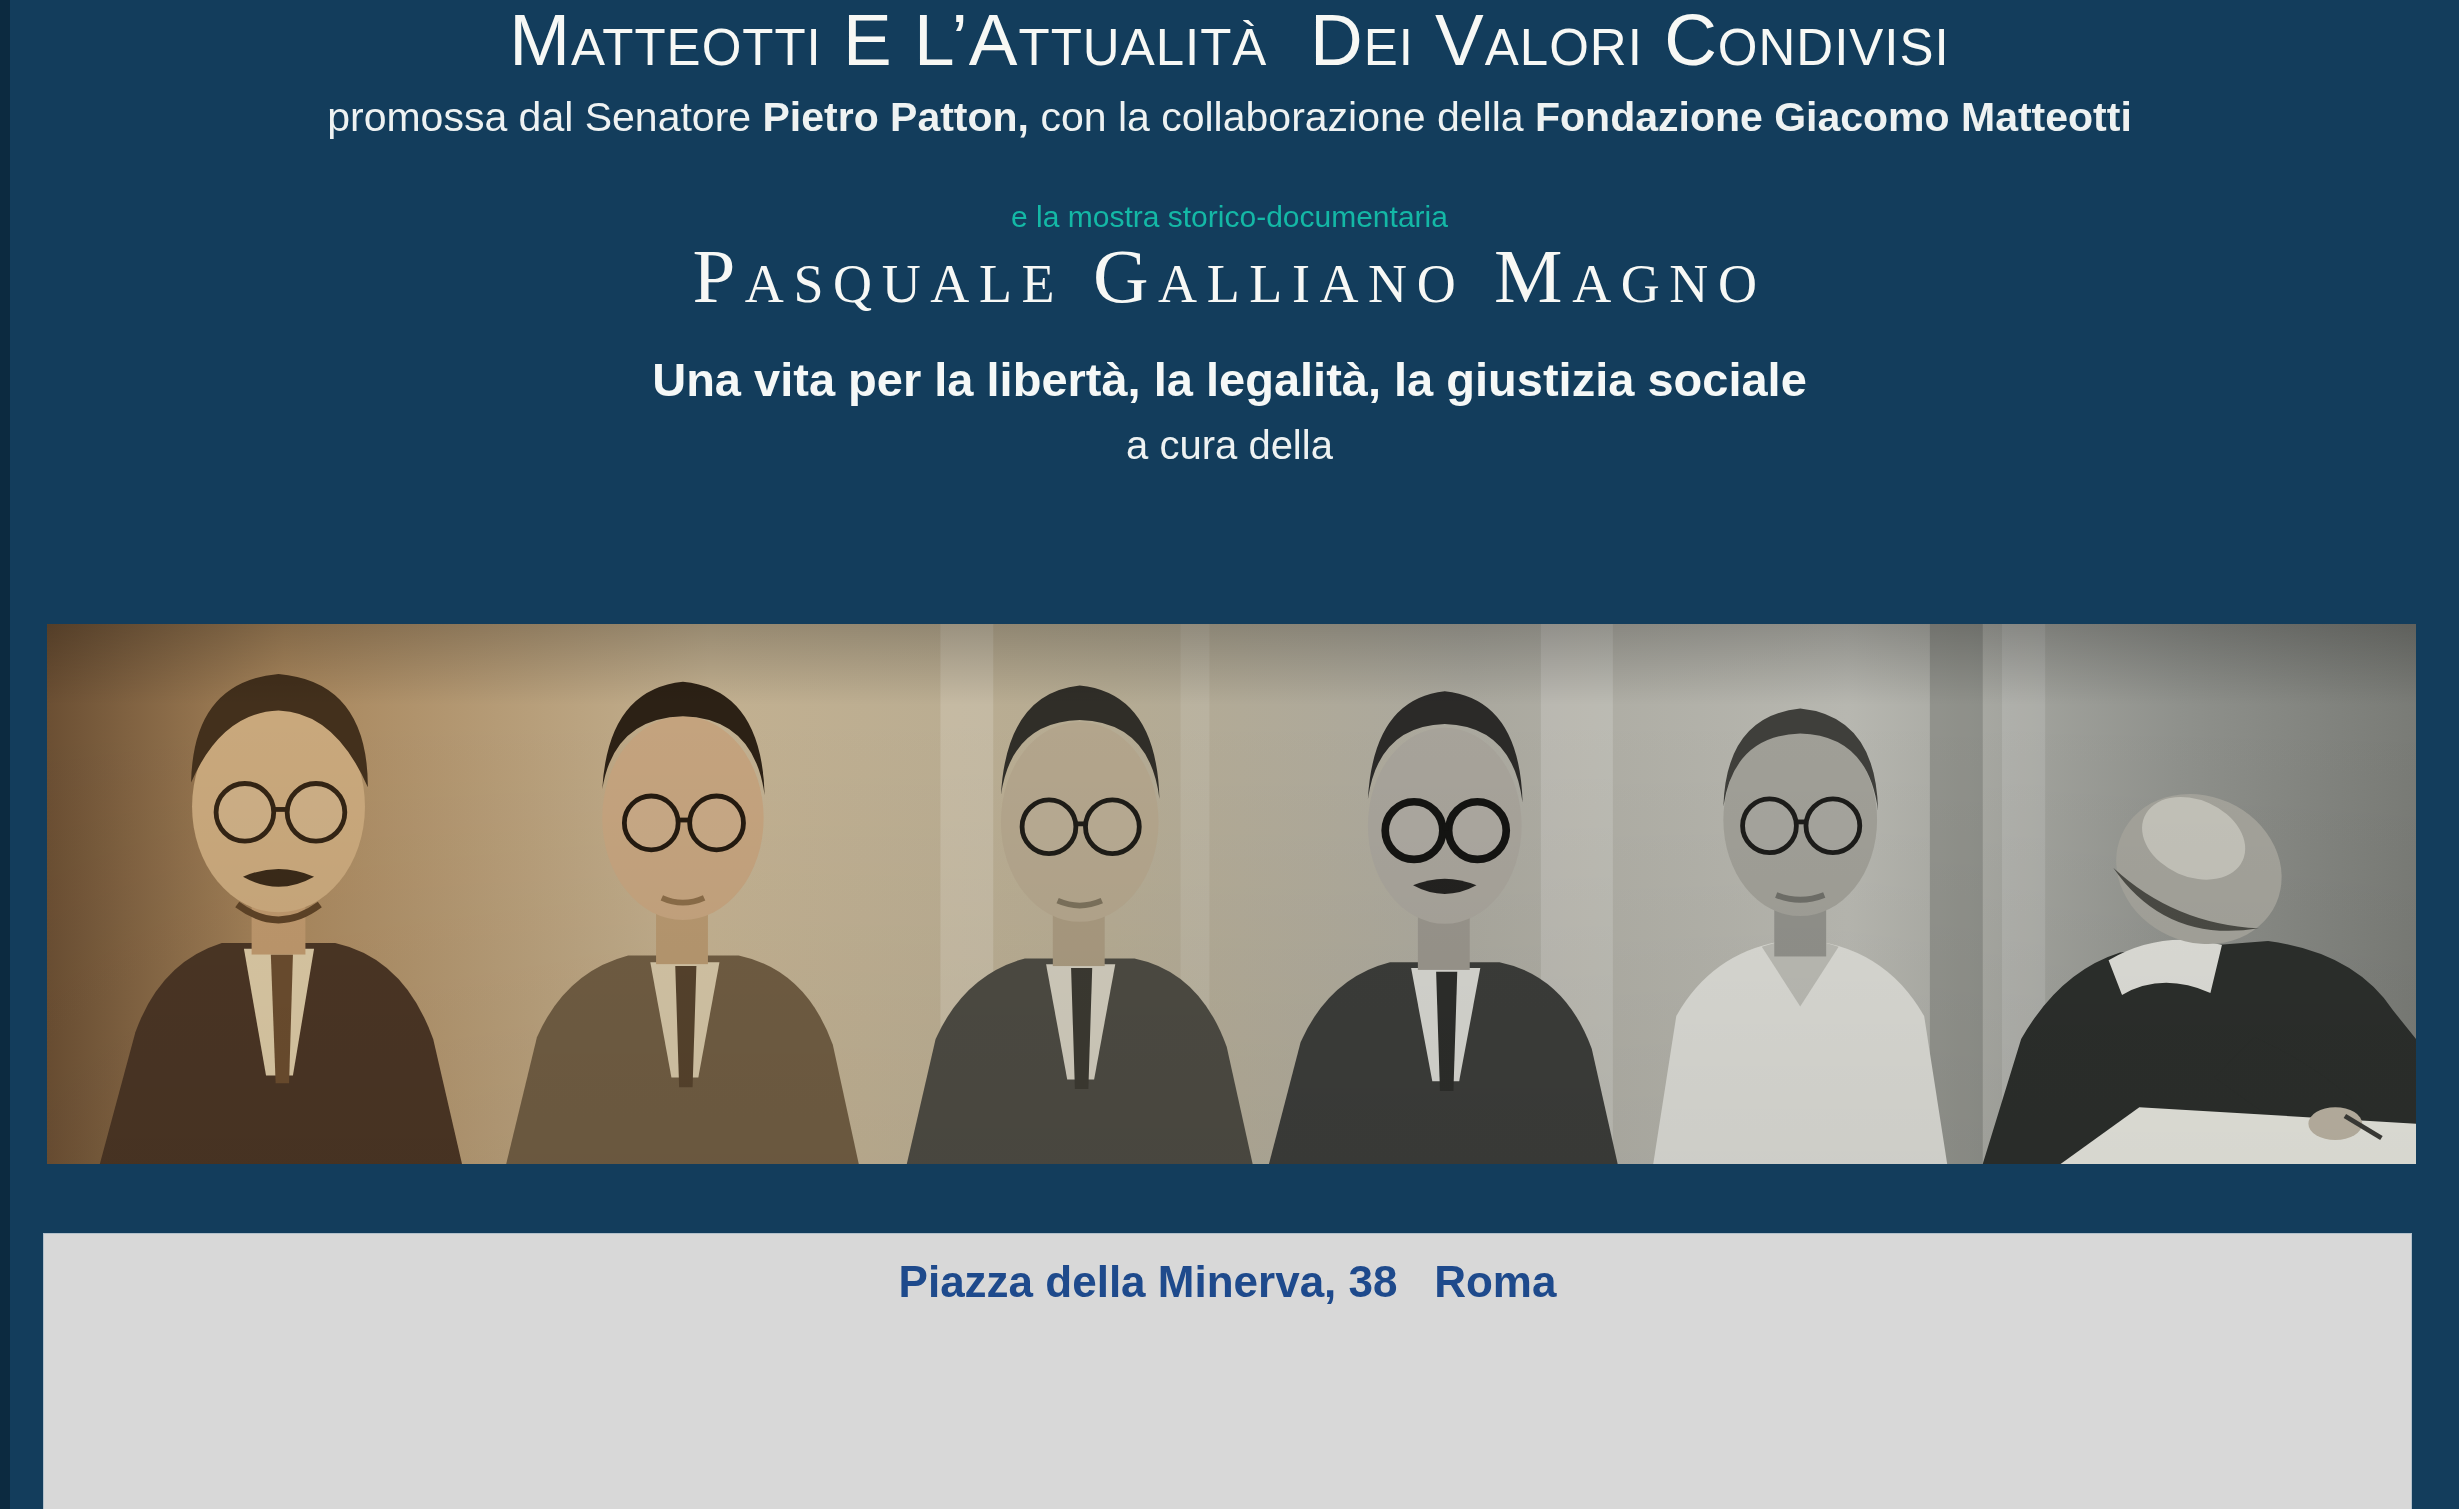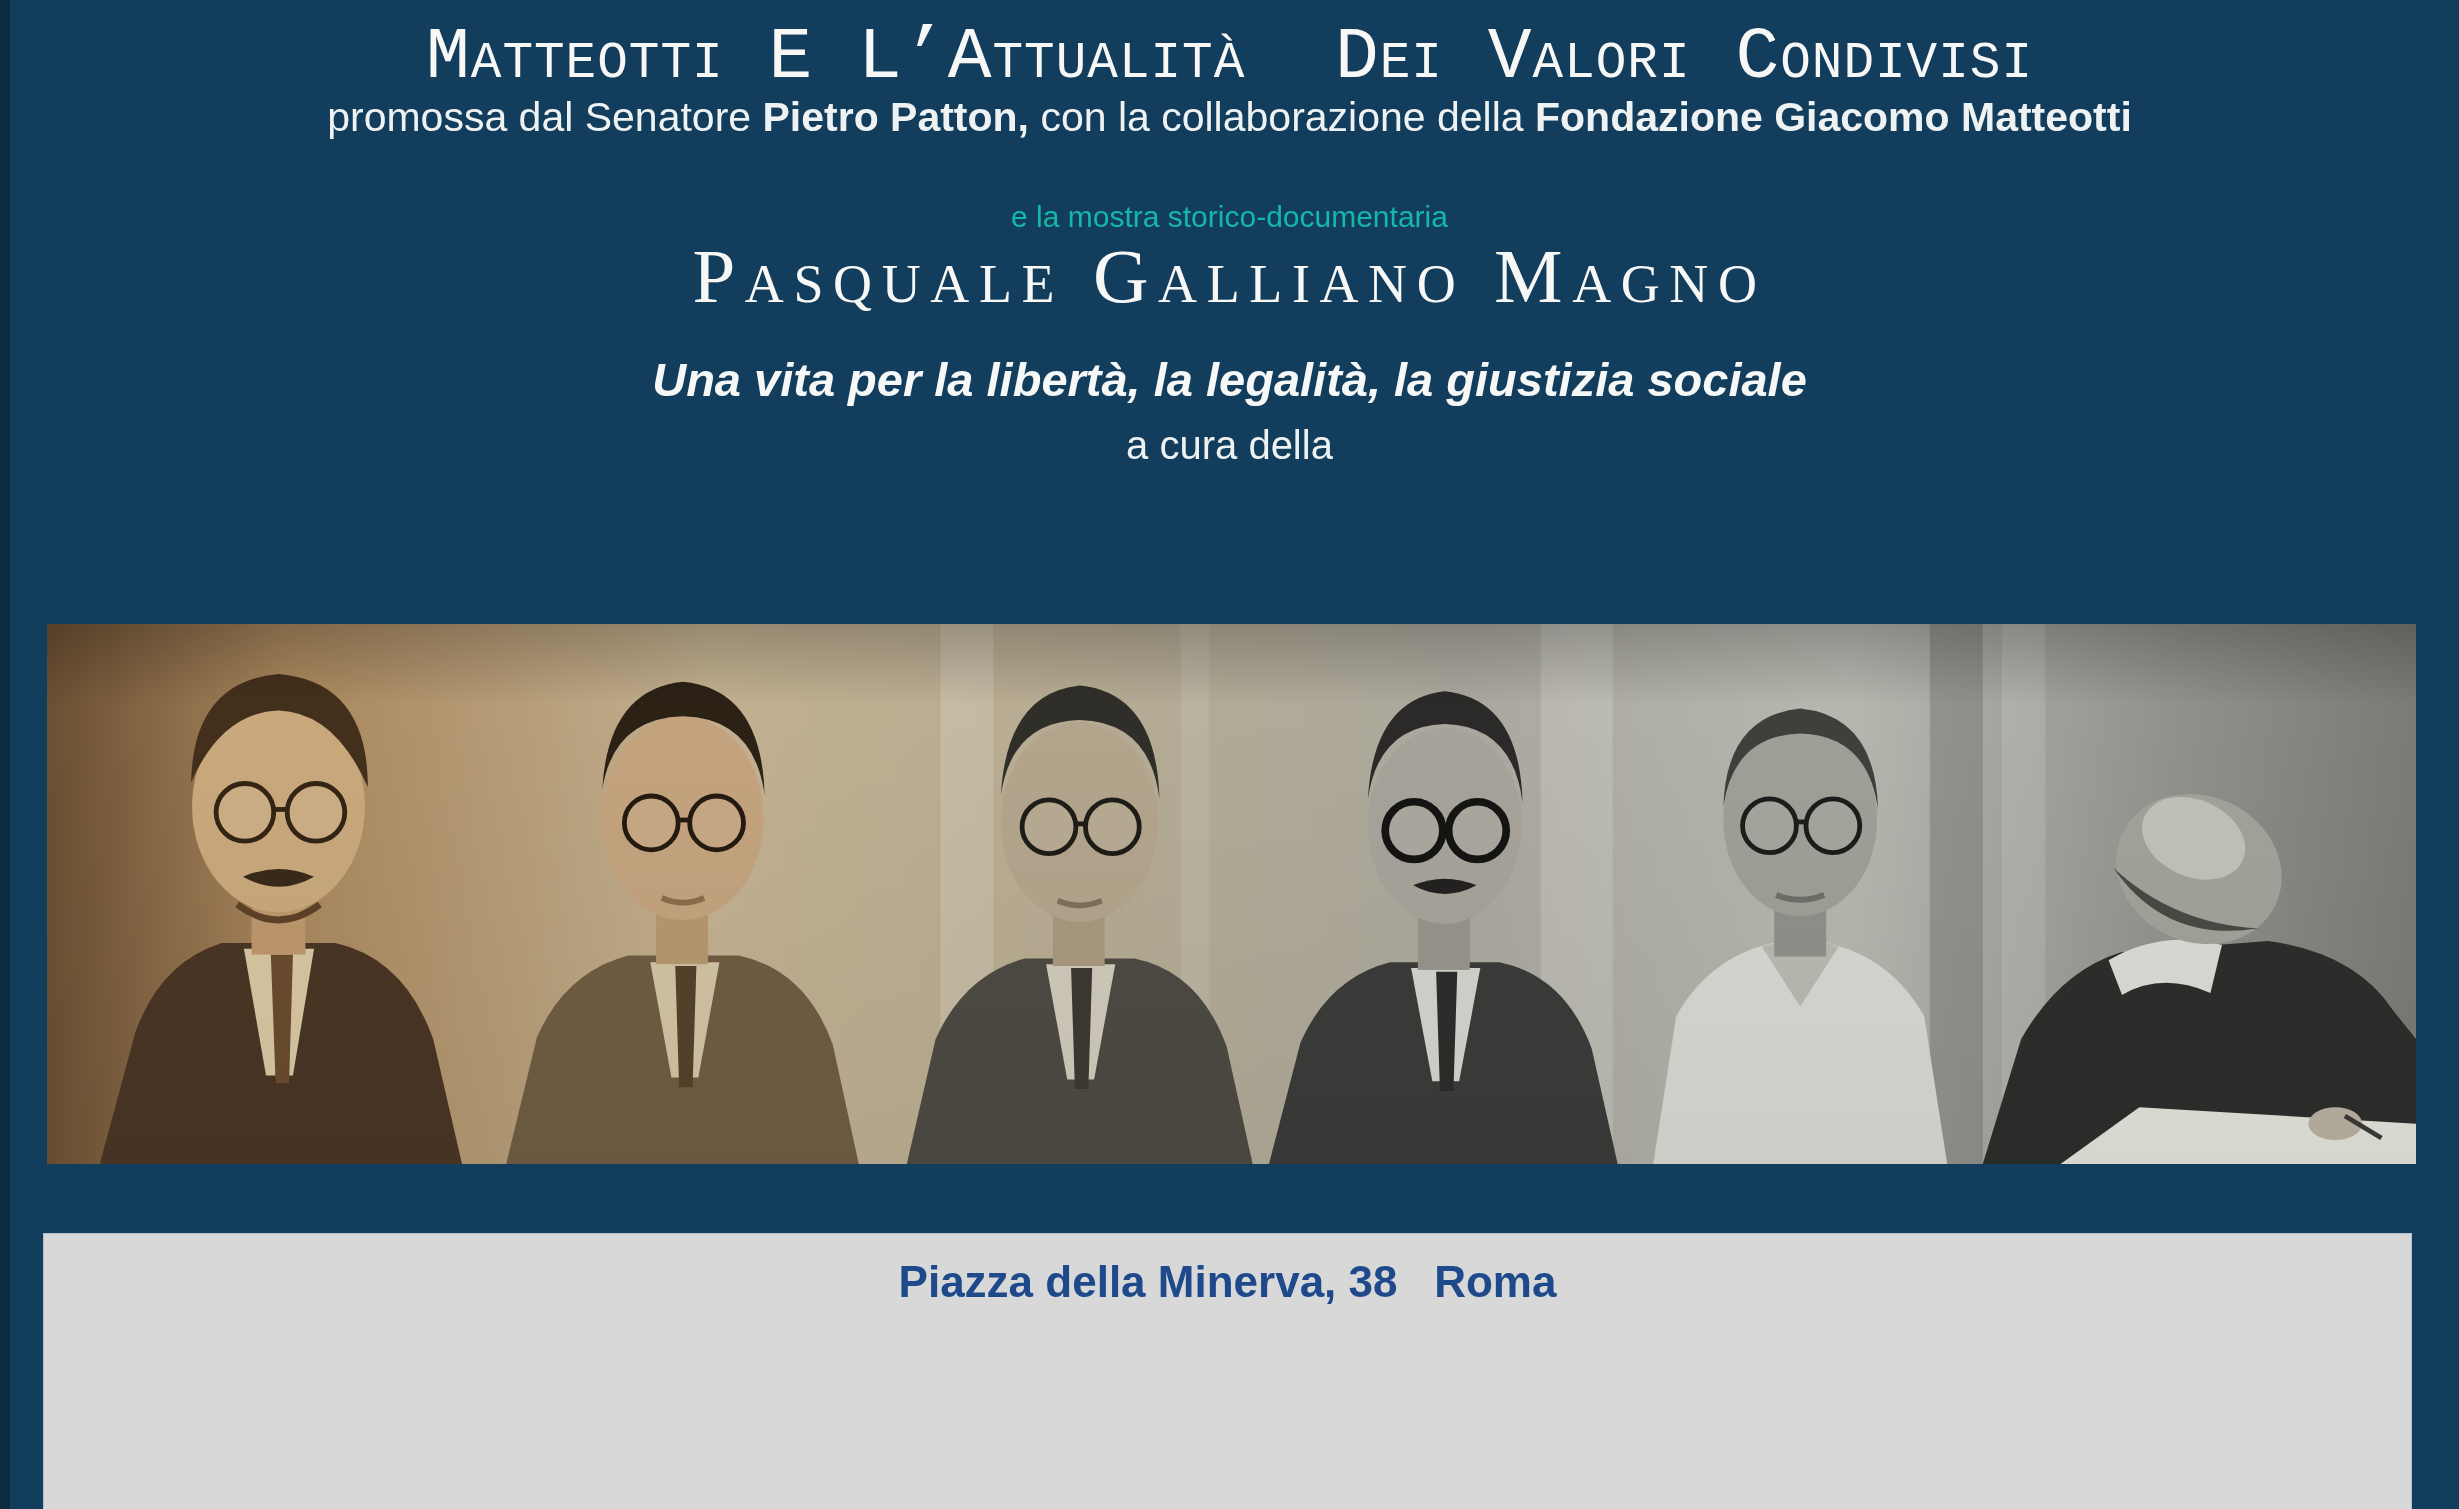--- a/index.html
+++ b/index.html
@@ -12,22 +12,22 @@
     font-family: "Liberation Sans", sans-serif;
     color: #f2f5f4;
   }
   .edge-strip {
     position: absolute; left: 0; top: 0; width: 9.6px; height: 100%;
     background: #0c2a40;
   }
   .line { position: absolute; left: 0; width: 100%; text-align: center; }
 
   .title {
-    top: 20px;
-    font-family: Liberation Mono, monospace;
+    top: 2px;
+    font-family: Liberation Sans, sans-serif;
     font-variant-caps: small-caps;
     font-size: 73px;
     letter-spacing: 1px;
     color: #f7f8f5;
     line-height: 1.05;
     white-space: pre-wrap;
   }
   .promoter {
     top: 94px;
     font-size: 41px;
@@ -39,21 +39,21 @@
   .exhibition-intro { top: 200px; font-size: 30px; color: #14b8a6; }
   .exhibition-title {
     top: 234px;
     font-family: "Liberation Serif", serif;
     font-variant-caps: small-caps;
     font-size: 77px;
     letter-spacing: 9.6px;
     color: #f7f8f5;
     line-height: 1.1;
   }
-  .exhibition-subtitle { top: 352px; font-size: 47px; font-weight: bold; color: #f5f8f7; font-style: italic; }
+  .exhibition-subtitle { top: 352px; font-size: 47px; font-weight: bold; color: #f5f8f7; }
   .curated-by-intro { top: 423px; font-size: 40px; color: #eef2f2; }
   .curated-by { top: 478px; font-size: 42px; color: #eef2f2; }
 
   .photo-strip {
     position: absolute; left: 47px; top: 624px;
     width: 2369px; height: 540px;
     background: #9a8a6d;
   }
   .photo-strip svg { display: block; width: 100%; height: 100%; }
 

